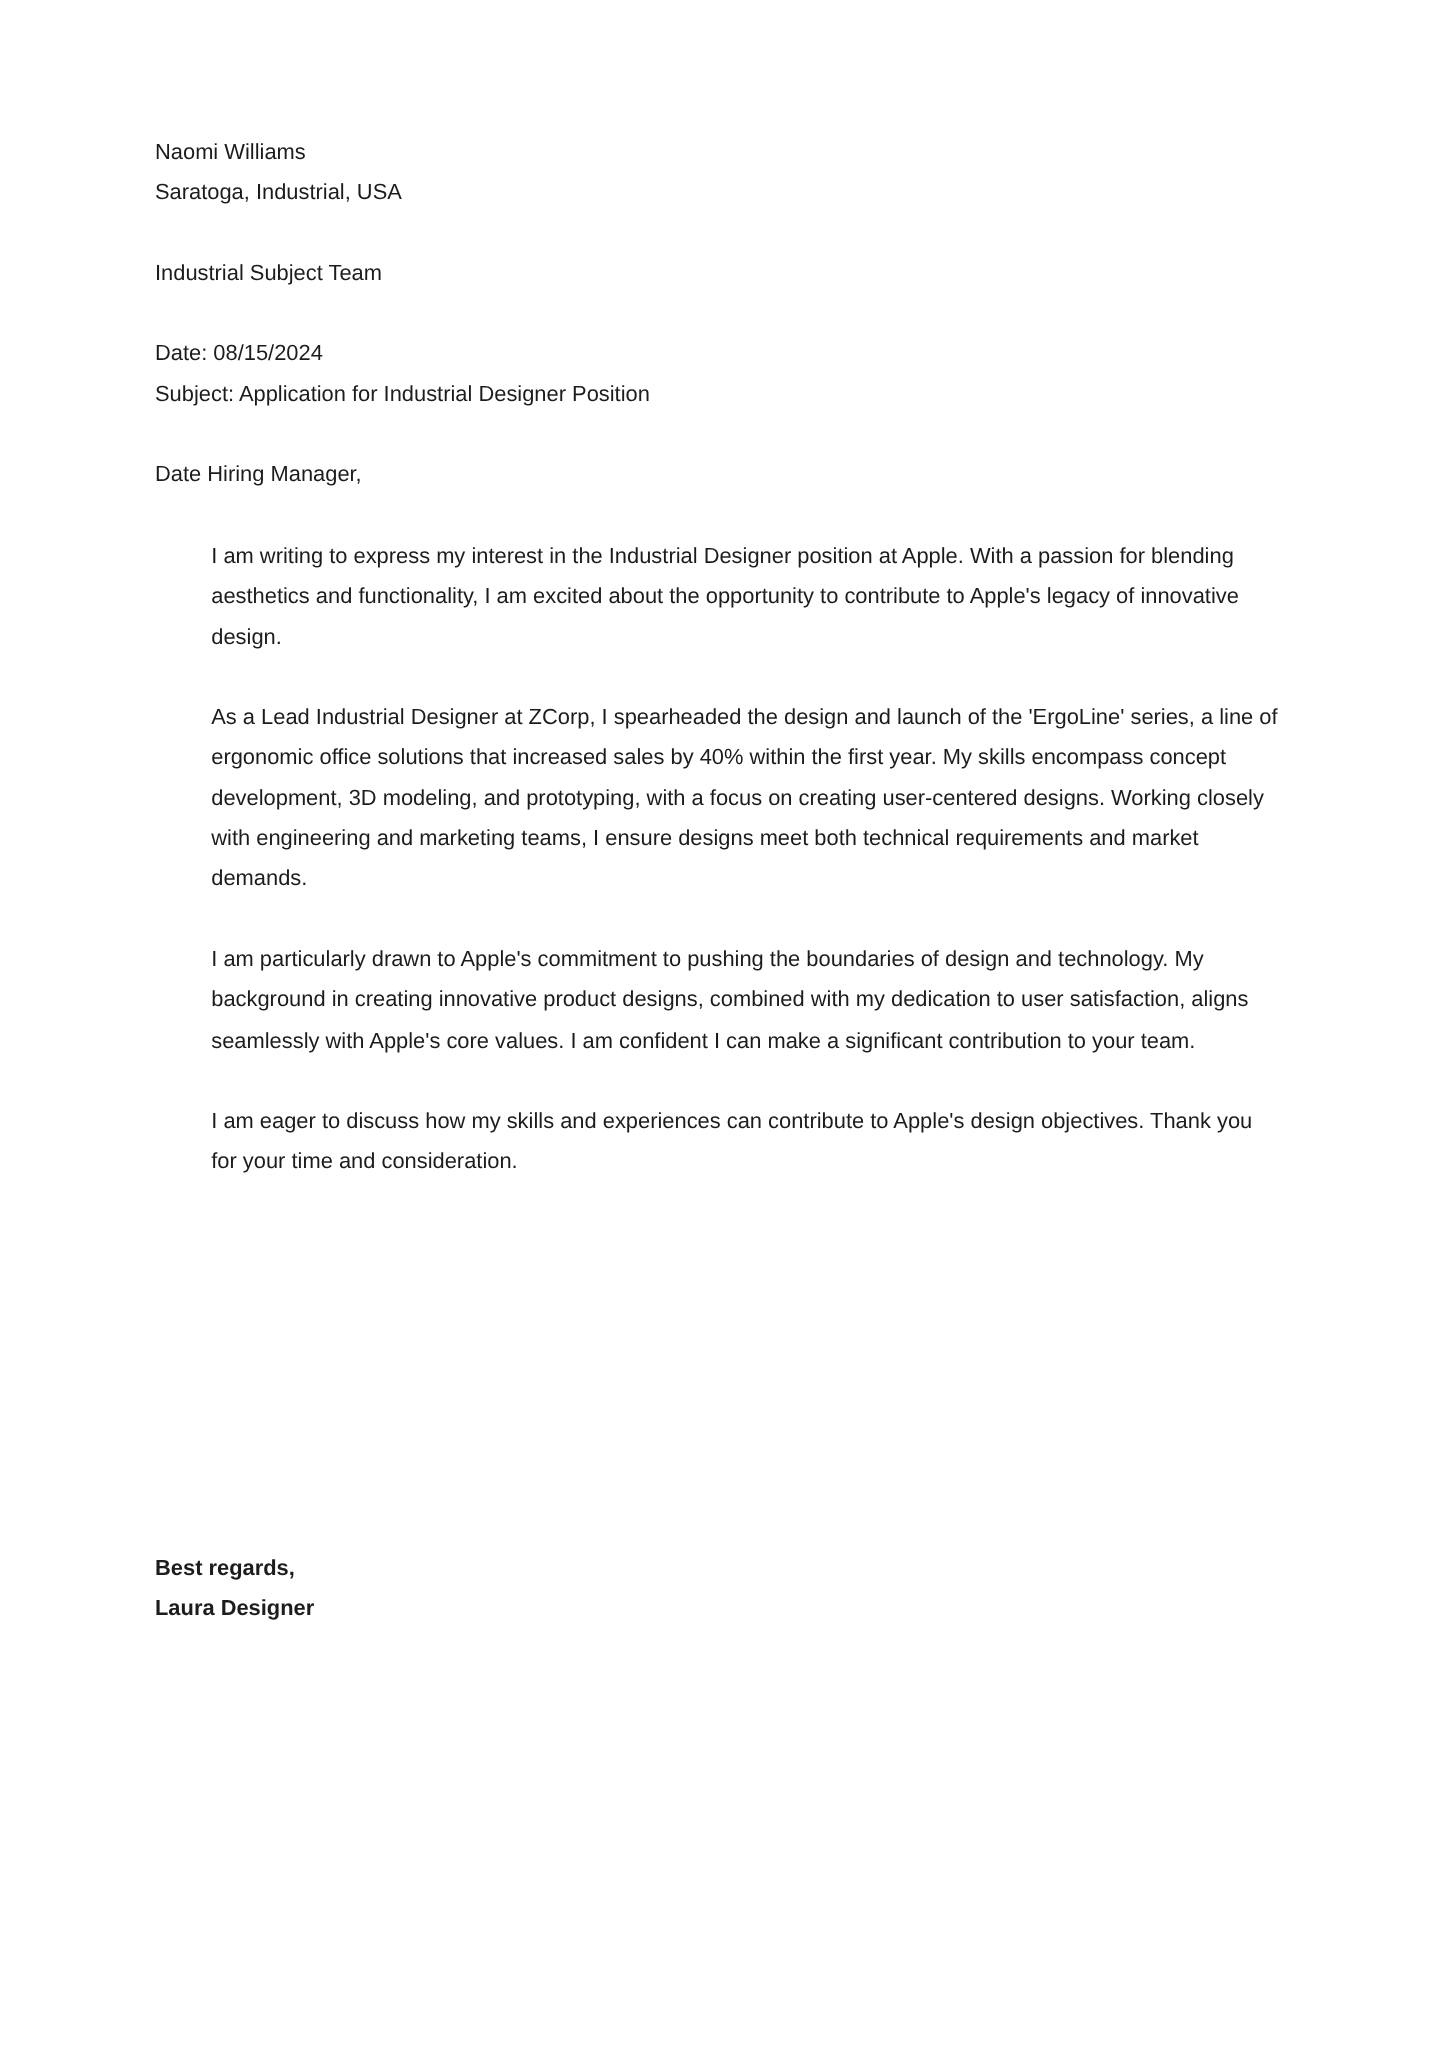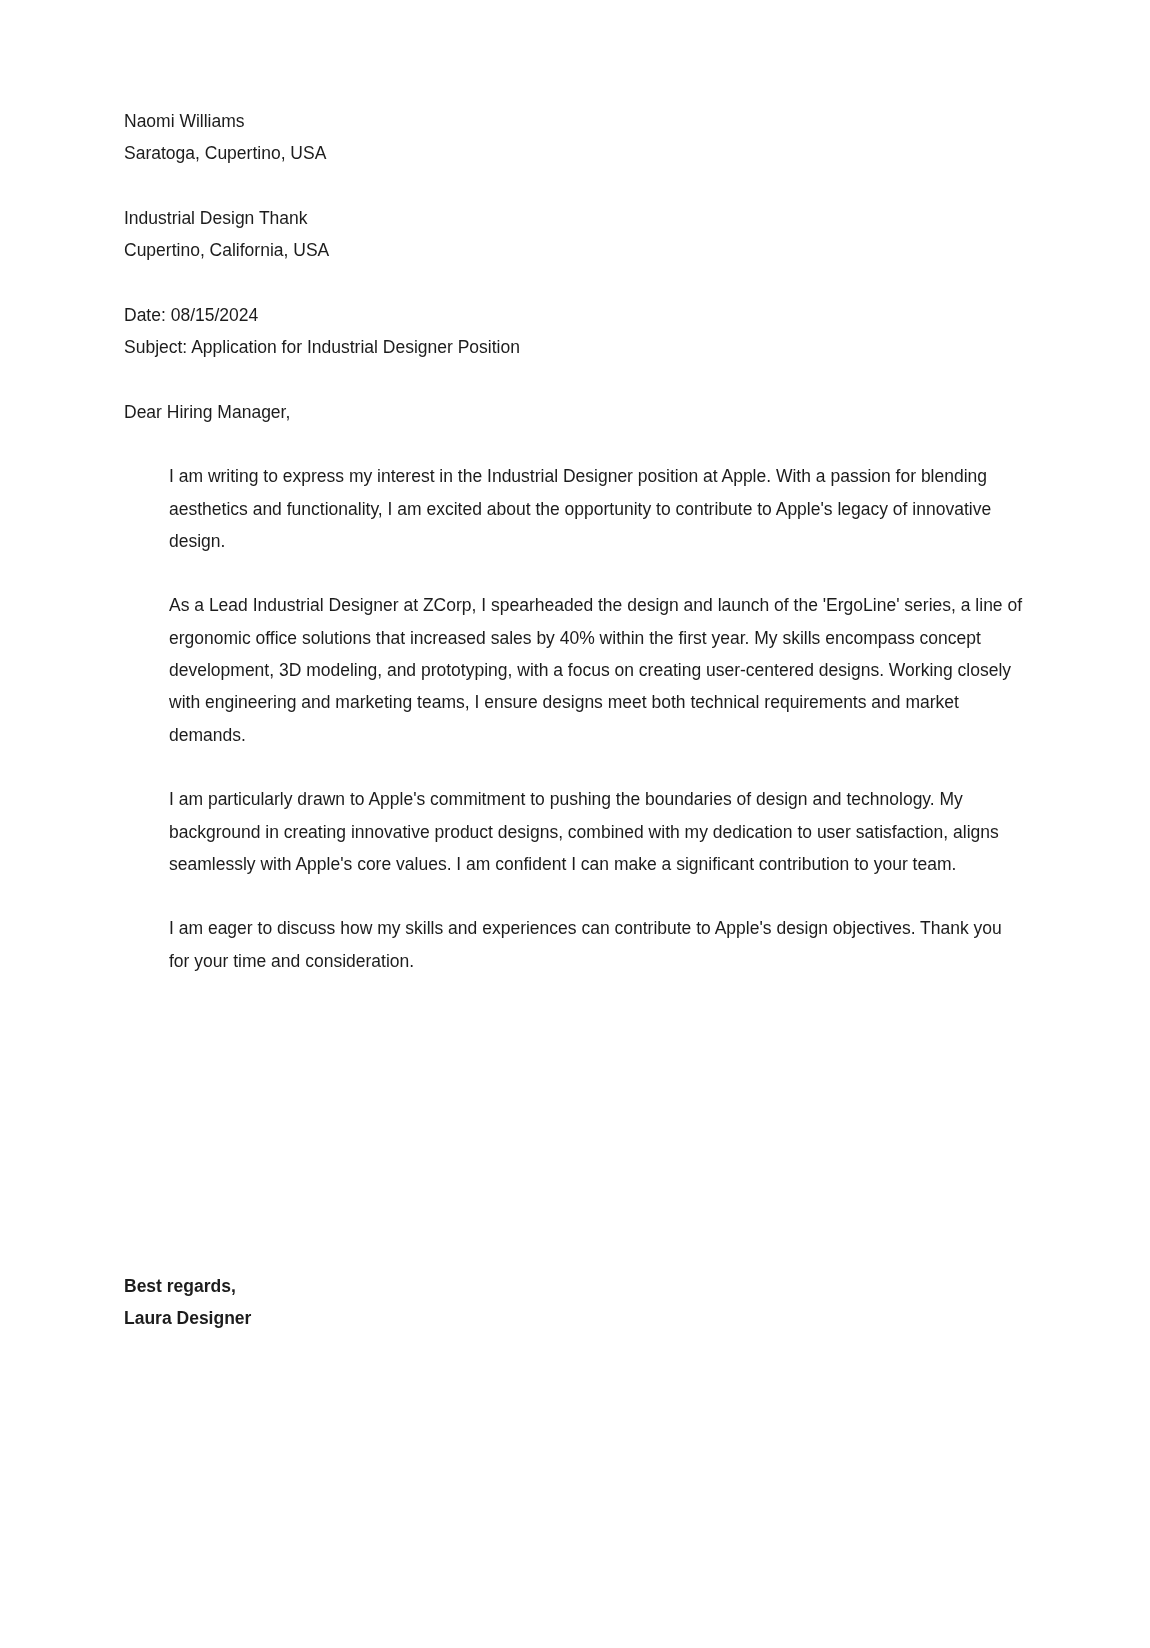--- a/index.html
+++ b/index.html
@@ -45,35 +45,34 @@
   }
 </style>
 </head>
 <body>
 
 <div class="page">
   <div class="content">
 
     <div class="block">
       <span class="line">Naomi Williams</span>
-      <span class="line">Saratoga, Cupertino, USA</span>
+      <span class="line">Saratoga, Industrial, USA</span>
     </div>
 
     <div class="block">
-      <span class="line">Industrial Design Thank</span>
-      <span class="line">Cupertino, California, USA</span>
+      <span class="line">Industrial Subject Team</span>
     </div>
 
     <div class="block">
       <span class="line">Date: 08/15/2024</span>
       <span class="line">Subject: Application for Industrial Designer Position</span>
     </div>
 
     <div class="block">
-      <span class="line">Dear Hiring Manager,</span>
+      <span class="line">Date Hiring Manager,</span>
     </div>
 
     <p class="para">I am writing to express my interest in the Industrial Designer position at Apple. With a passion for blending aesthetics and functionality, I am excited about the opportunity to contribute to Apple's legacy of innovative design.</p>
     <p class="para">As a Lead Industrial Designer at ZCorp, I spearheaded the design and launch of the 'ErgoLine' series, a line of ergonomic office solutions that increased sales by 40% within the first year. My skills encompass concept development, 3D modeling, and prototyping, with a focus on creating user-centered designs. Working closely with engineering and marketing teams, I ensure designs meet both technical requirements and market demands.</p>
     <p class="para">I am particularly drawn to Apple's commitment to pushing the boundaries of design and technology. My background in creating innovative product designs, combined with my dedication to user satisfaction, aligns seamlessly with Apple's core values. I am confident I can make a significant contribution to your team.</p>
     <p class="para">I am eager to discuss how my skills and experiences can contribute to Apple's design objectives. Thank you for your time and consideration.</p>
 
     <div class="closing-block">
       <span class="line">Best regards,</span>
       <span class="line">Laura Designer</span>

